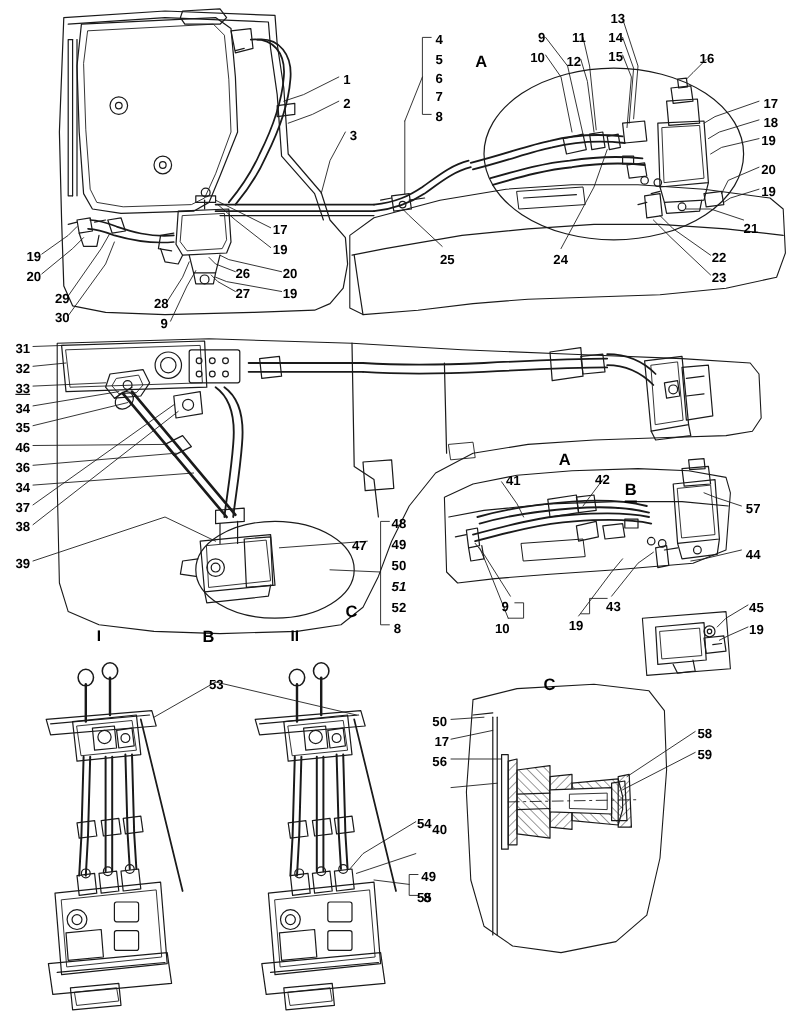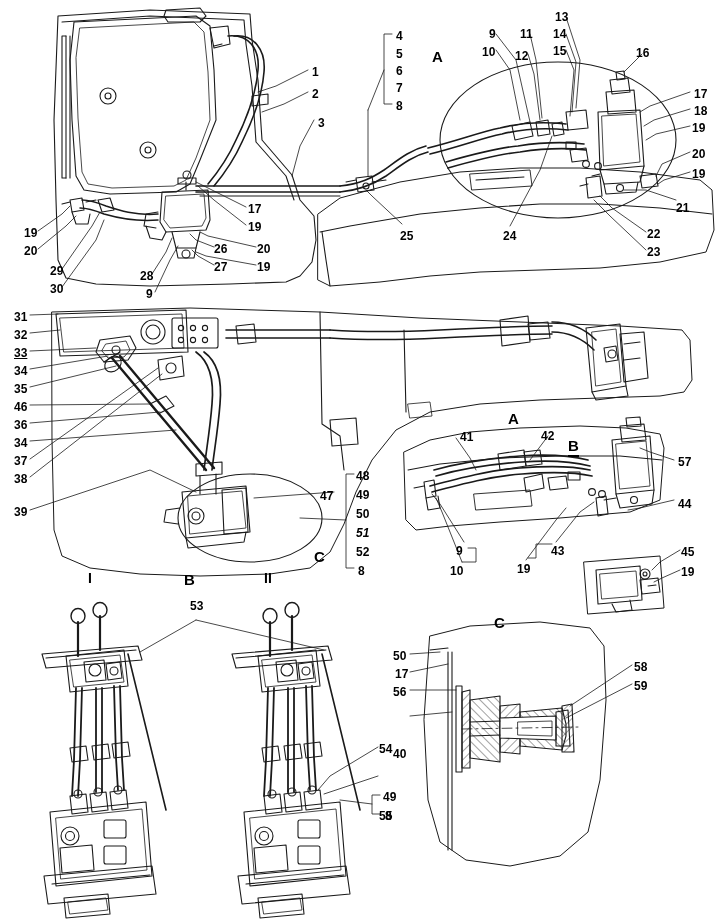--- a/index.html
+++ b/index.html
@@ -573,21 +573,21 @@
   <div class="callout" style="left:541px; top:430px;">42</div>
   <div class="callout" style="left:678px; top:456px;">57</div>
   <div class="callout" style="left:678px; top:498px;">44</div>
   <div class="callout" style="left:551px; top:545px;">43</div>
   <div class="callout" style="left:517px; top:563px;">19</div>
   <div class="callout" style="left:456px; top:545px;">9</div>
   <div class="callout" style="left:450px; top:565px;">10</div>
   <div class="callout" style="left:681px; top:546px;">45</div>
   <div class="callout" style="left:681px; top:566px;">19</div>
 
-  <div class="callout" style="left:190px; top:600px;">53</div>
+  <div class="callout" style="left:190px; top:616px;">53</div>
   <div class="callout" style="left:379px; top:743px;">54</div>
   <div class="callout" style="left:379px; top:810px;text-align:center;">55</div>
   <div class="callout" style="left:383px; top:791px;">49</div>
   <div class="callout" style="left:385px; top:810px;">8</div>
 
   <div class="callout" style="left:393px; top:650px;">50</div>
   <div class="callout" style="left:395px; top:668px;">17</div>
   <div class="callout" style="left:393px; top:686px;">56</div>
   <div class="callout" style="left:393px; top:712px;margin-top:36px;">40</div>
   <div class="callout" style="left:634px; top:661px;">58</div>

